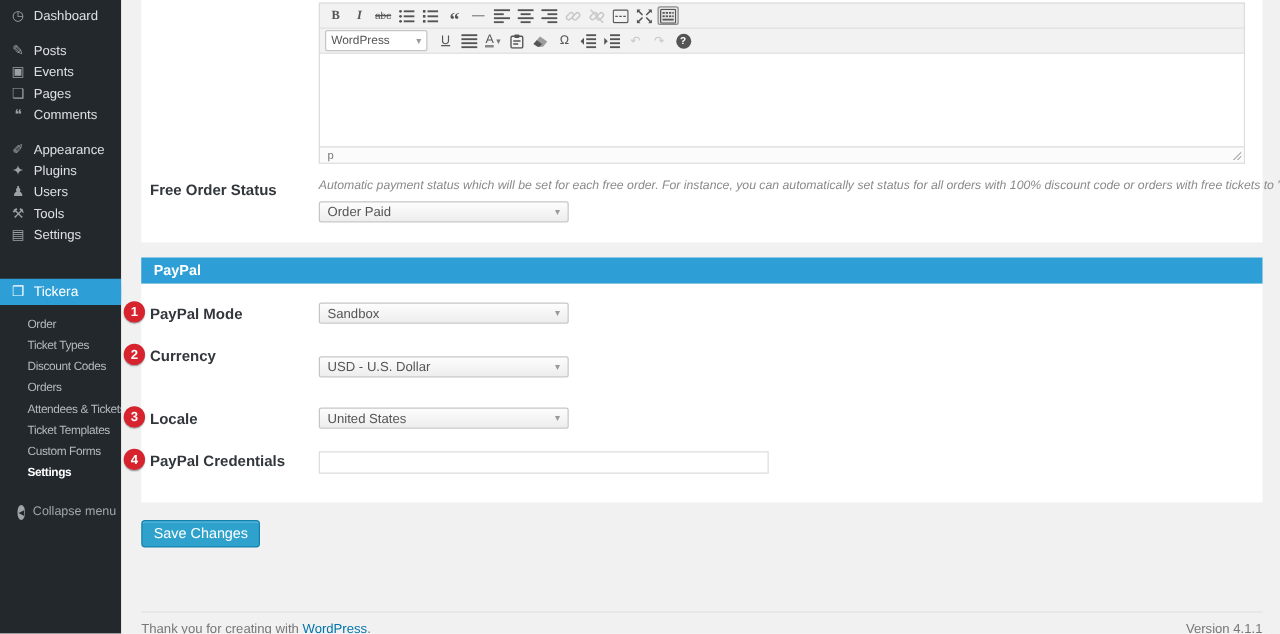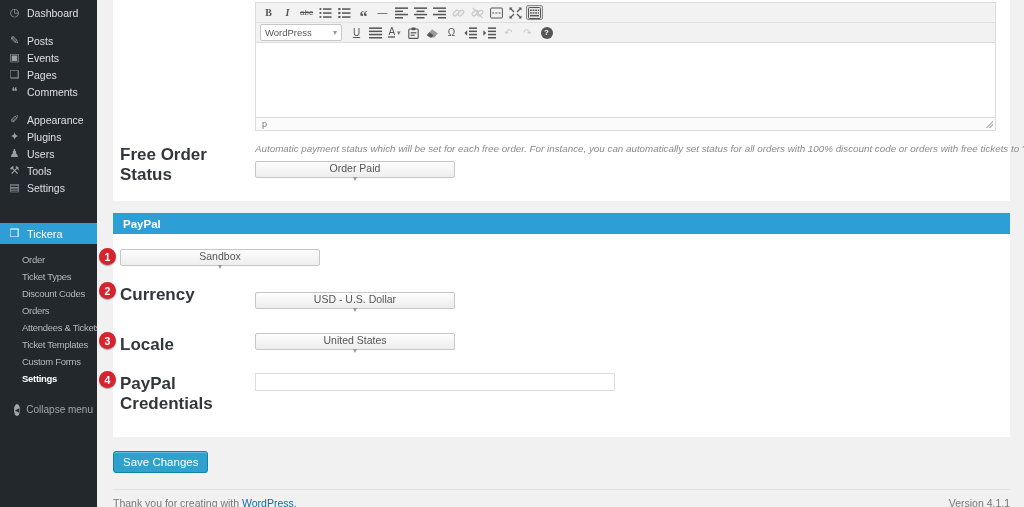--- a/index.html
+++ b/index.html
@@ -54,26 +54,26 @@
       background:#fff;border:1px solid #c6c6c6;border-radius:2px;font-size:9.5px;color:#555;
       padding:0 4px;margin:0 5px 0 1px;cursor:pointer;flex:none;}
   .etext{height:74px;background:#fff;border-top:1px solid #dcdcdc;cursor:text;}
   .estatus{height:12px;background:#fbfbfb;border-top:1px solid #dcdcdc;display:flex;align-items:center;
       justify-content:space-between;padding:0 2px 0 6px;font-size:9px;color:#777;}
   .grip{width:8px;height:8px;cursor:nwse-resize;
       background:linear-gradient(135deg,transparent 0 55%,#bbb 55% 65%,transparent 65% 75%,#bbb 75% 85%,transparent 85%);}
 
   
   .fo-row{display:flex;margin-top:12px;}
-  .flabel{font-size:17px;font-weight:bold;color:#32373c;padding-top:2px;}
+  .flabel{font-size:12px;font-weight:bold;color:#32373c;padding-top:2px;}
   .ffield{flex:1;}
   .desc{font-size:9.8px;font-style:italic;color:#8a8a8a;white-space:nowrap;}
   .select{width:200px;height:17px;box-sizing:border-box;border:1px solid #c6c6c6;border-radius:2px;
       background:linear-gradient(#fdfdfd,#ededed);display:flex;align-items:center;justify-content:space-between;
-      padding:0 6px;font-size:10.5px;color:#555;cursor:pointer;flex-direction:column;}
+      padding:0 6px;font-size:10.5px;color:#555;cursor:pointer;}
   .sarrow{font-size:8px;color:#999;}
   .mt7{margin-top:7px;}
   .gap{height:12px;}
   .phead{height:21px;background:var(--blue);color:#fff;font-size:11.5px;font-weight:bold;
       display:flex;align-items:center;padding-left:10px;}
   .p2{padding:15px 0 23px 7px;}
   .prow{display:flex;position:relative;}
   .prow.r2{margin-top:17px;}
   .prow.r3{margin-top:24px;}
   .prow.r4{margin-top:17px;}
@@ -414,20 +414,21 @@
 
       
       <div class="phead">
         <span>PayPal</span>
       </div>
 
       <div class="panel p2">
 
         <div class="prow">
           <span class="marker">1</span>
+          <div class="lcol flabel">PayPal Mode</div>
           <div class="ffield">
             <div class="select">
               <span>Sandbox</span>
               <span class="sarrow">▾</span>
             </div>
           </div>
         </div>
 
         <div class="prow r2">
           <span class="marker">2</span>

